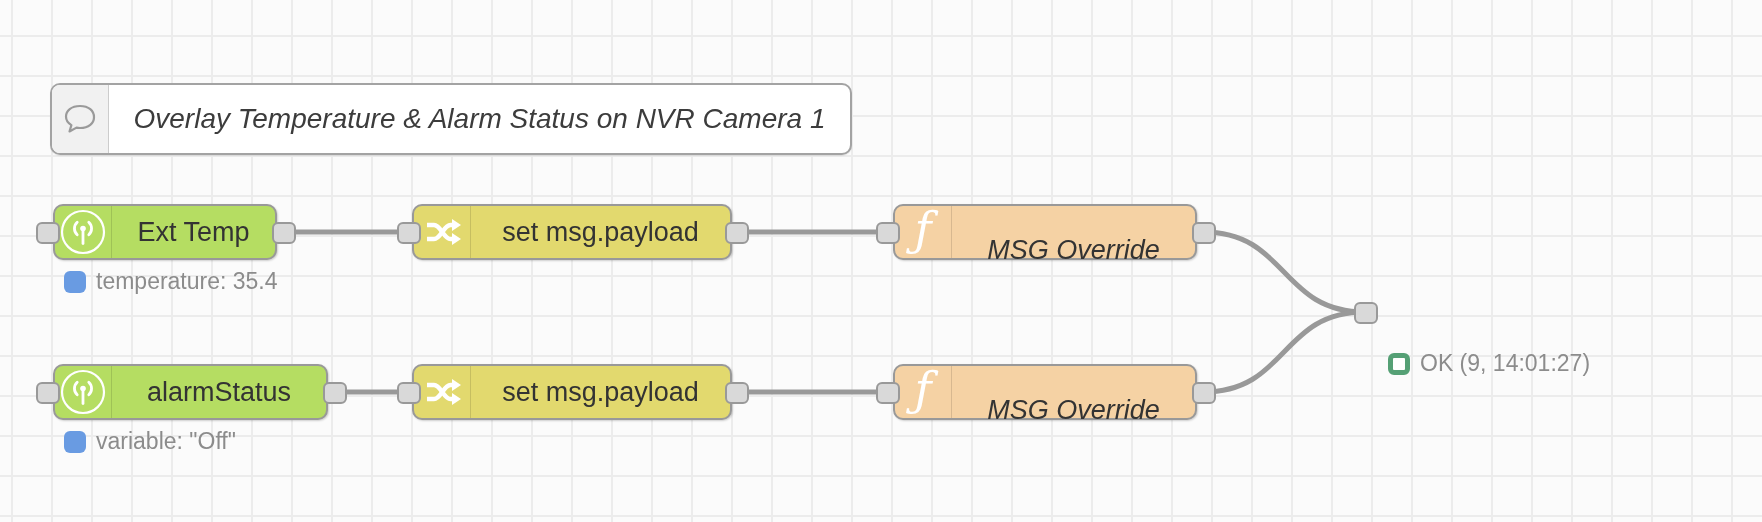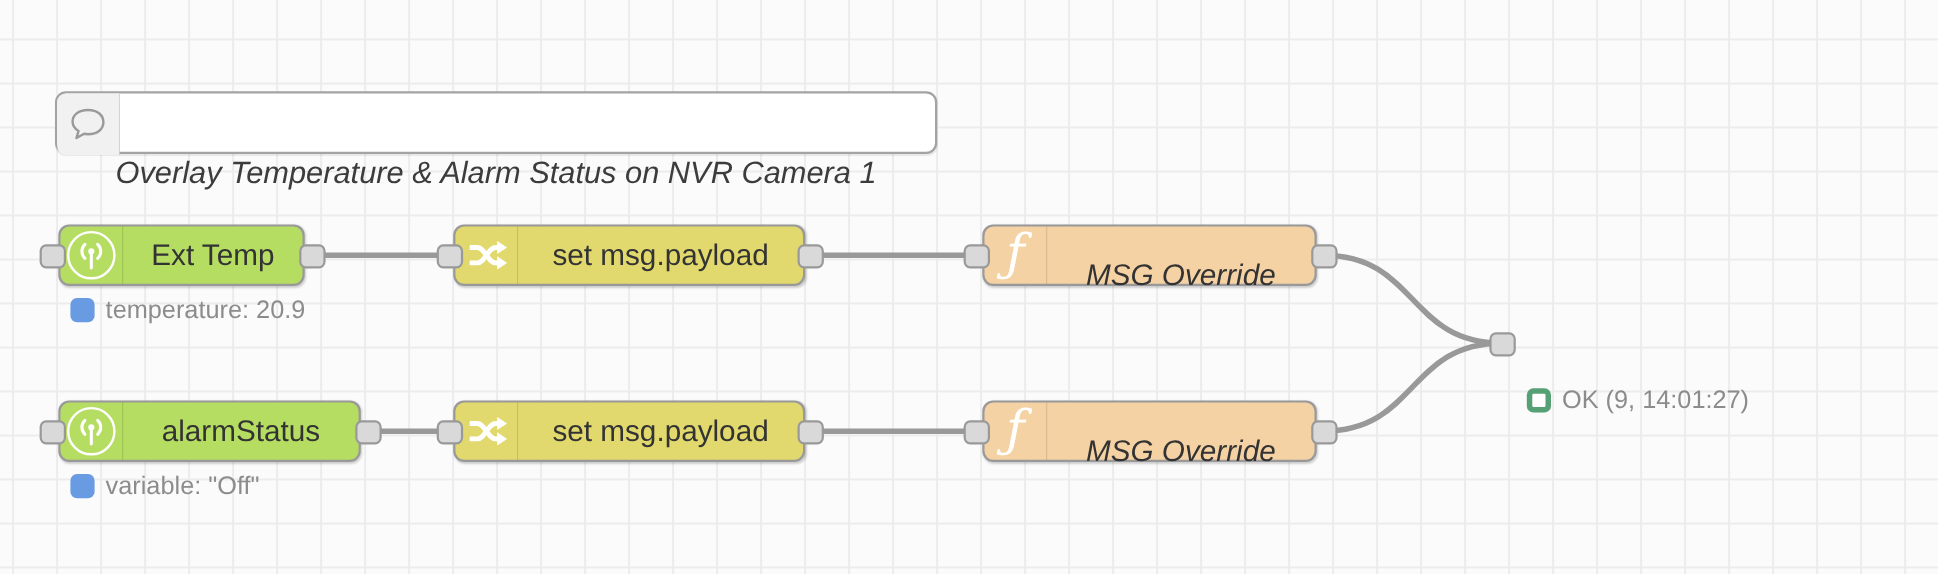--- a/index.html
+++ b/index.html
@@ -38,25 +38,24 @@
   .node-gray .icon-area{
     border-right:none; border-left:1px solid rgba(0,0,0,0.15);
     width:56px; flex:0 0 56px; cursor:pointer;
   }
   .fn-glyph{
     font-family:"DejaVu Serif", serif; font-style:italic;
     font-size:46px; color:#ffffff; line-height:52px; padding-bottom:6px;
   }
 
   .comment-node{
-    position:absolute; z-index:2; height:57px; background:#ffffff;
+    position:absolute; z-index:2; height:72px; background:#ffffff;
     border:2px solid #a3a3a3; border-radius:10px;
     display:flex; align-items:stretch; box-sizing:border-box;
     box-shadow:0 1px 1px rgba(0,0,0,0.08);
-    flex-direction:column;
   }
   .comment-node .icon-area{
     width:56px; flex:0 0 56px; background:#f1f1f1;
     border-right:1px solid #cccccc; border-radius:8px 0 0 8px;
     display:flex; align-items:center; justify-content:center;
   }
   .comment-node .label{
     flex:1; display:flex; align-items:center; justify-content:center;
     font-size:28px; font-style:italic; color:#3c3c3c; white-space:nowrap;
   }
@@ -183,21 +182,21 @@
   <div class="port" style="left:397px; top:382px;"></div>
   <div class="port" style="left:725px; top:382px;"></div>
   <div class="port" style="left:876px; top:222px;"></div>
   <div class="port" style="left:1192px;top:222px;"></div>
   <div class="port" style="left:876px; top:382px;"></div>
   <div class="port" style="left:1192px;top:382px;"></div>
   <div class="port" style="left:1354px;top:302px;"></div>
 
   <div class="status" style="left:64px; top:268px;">
     <span class="dot-blue"></span>
-    <span>temperature: 20.9</span>
+    <span>temperature: 35.4</span>
   </div>
   <div class="status" style="left:64px; top:428px;">
     <span class="dot-blue"></span>
     <span>variable: "Off"</span>
   </div>
   <div class="status" style="left:1388px; top:350px;">
     <span class="ring-green"></span>
     <span>OK (9, 14:01:27)</span>
   </div>
 

